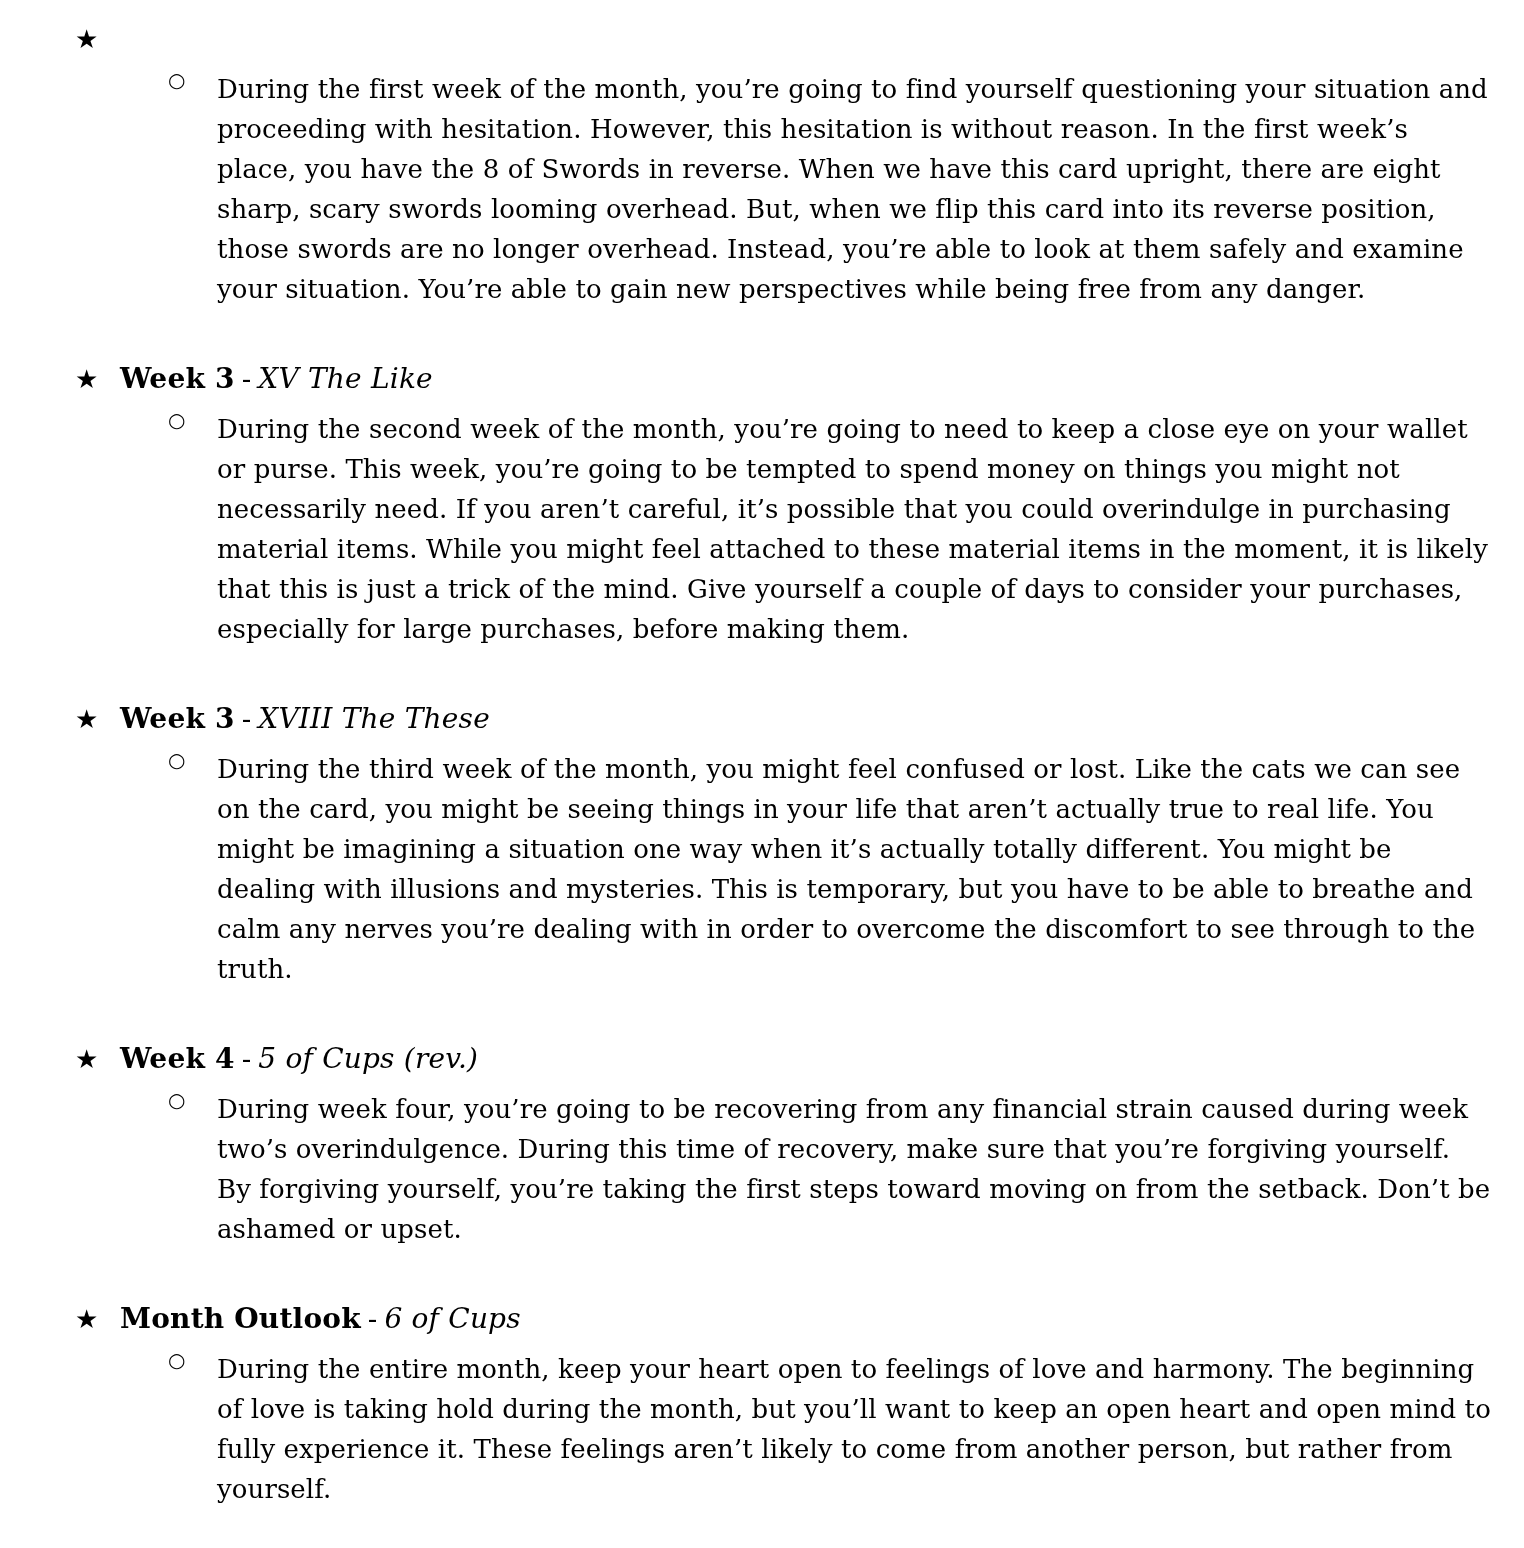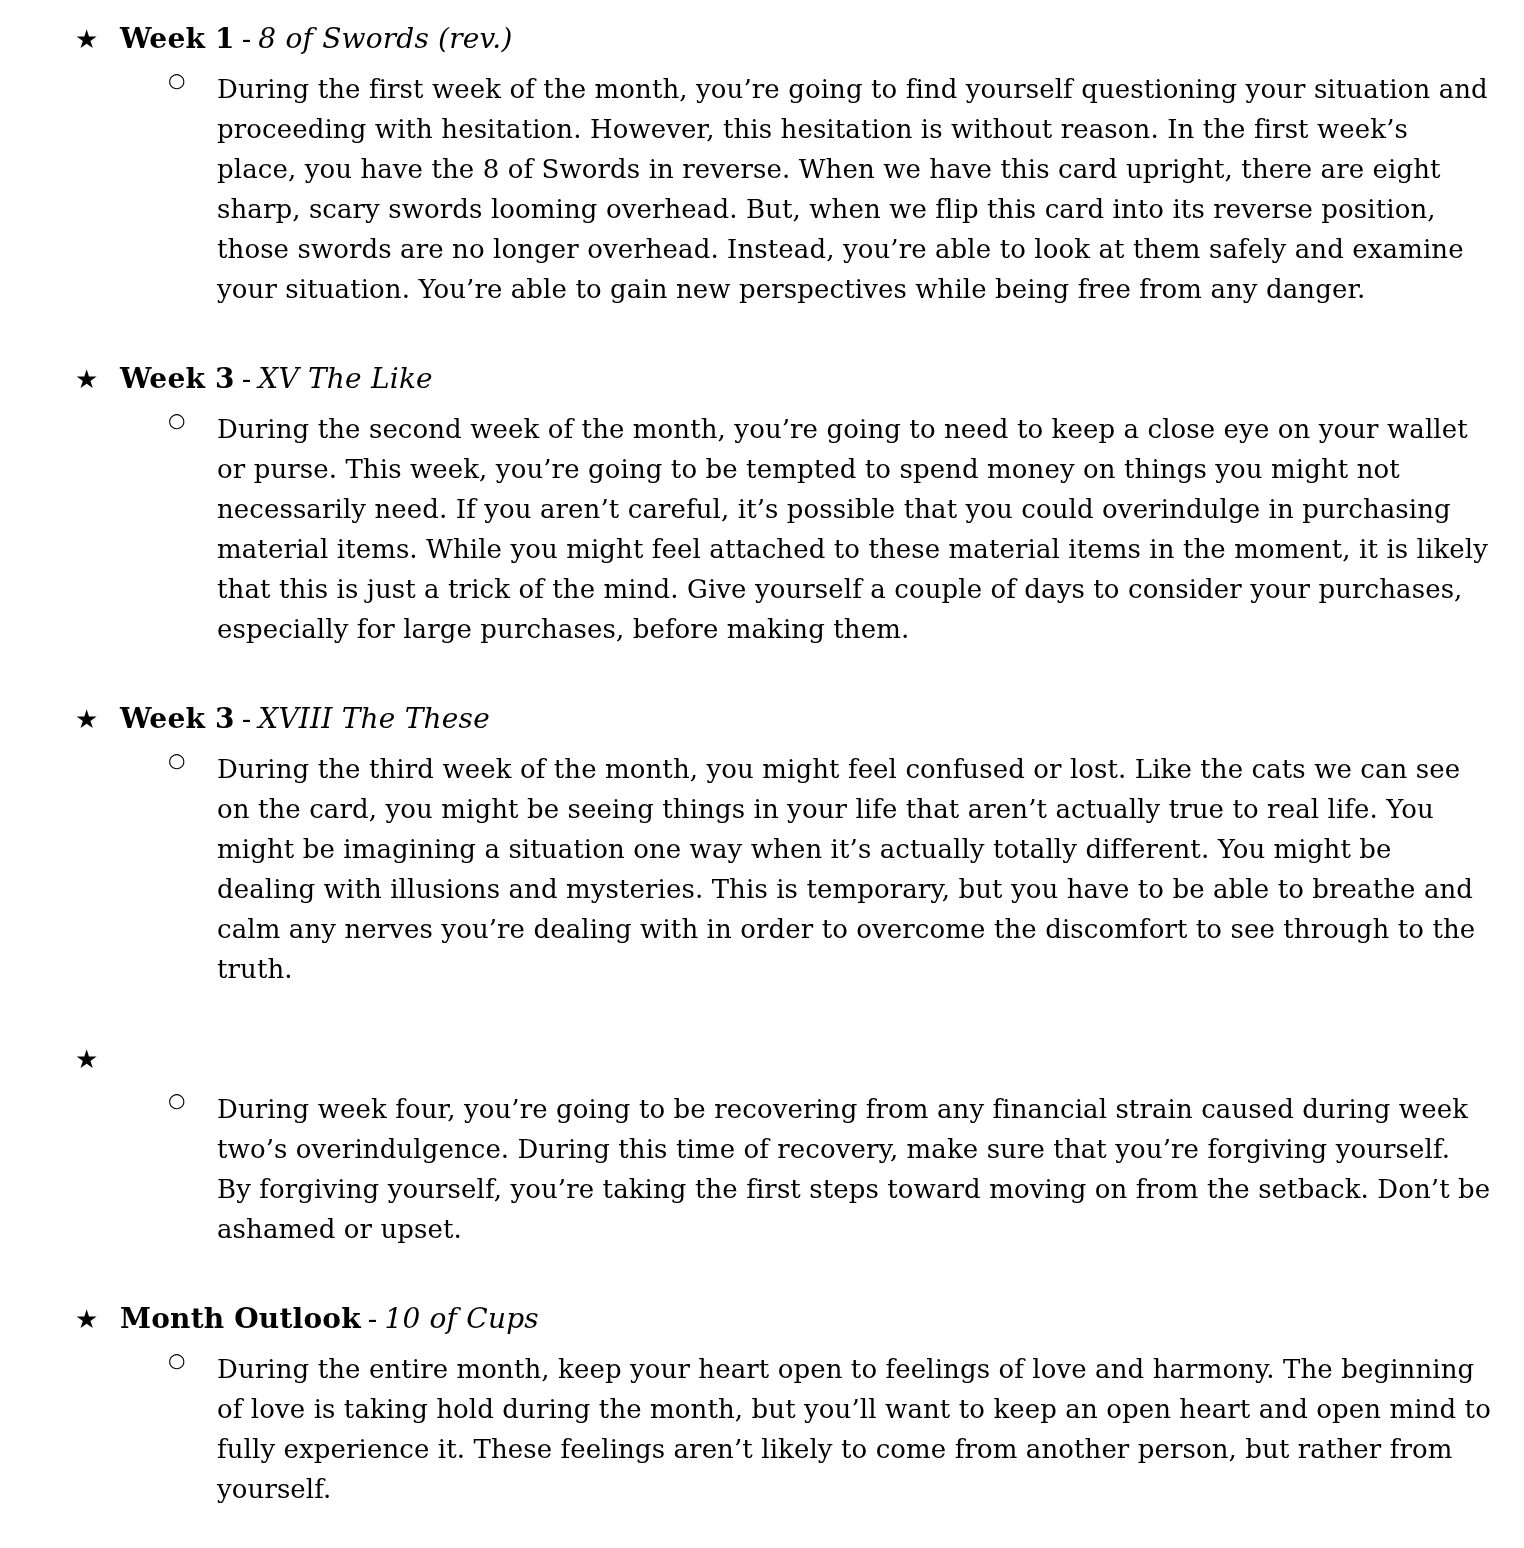--- a/index.html
+++ b/index.html
@@ -68,21 +68,20 @@
   }
 </style>
 </head>
 <body>
 
 <div class="page">
 
   <div class="section">
     <div class="heading-row">
       <span class="star">★</span>
-      <h2 class="heading"><span class="wk">Week 1</span><span class="sep">-</span><span class="card">8 of Swords (rev.)</span></h2>
     </div>
     <div class="body-row">
       <span class="circle">○</span>
       <p class="body-text">During the first week of the month, you’re going to find yourself questioning your situation and proceeding with hesitation. However, this hesitation is without reason. In the first week’s place, you have the 8 of Swords in reverse. When we have this card upright, there are eight sharp, scary swords looming overhead. But, when we flip this card into its reverse position, those swords are no longer overhead. Instead, you’re able to look at them safely and examine your situation. You’re able to gain new perspectives while being free from any danger.</p>
     </div>
   </div>
 
   <div class="section">
     <div class="heading-row">
       <span class="star">★</span>
@@ -101,31 +100,32 @@
     </div>
     <div class="body-row">
       <span class="circle">○</span>
       <p class="body-text">During the third week of the month, you might feel confused or lost. Like the cats we can see on the card, you might be seeing things in your life that aren’t actually true to real life. You might be imagining a situation one way when it’s actually totally different. You might be dealing with illusions and mysteries. This is temporary, but you have to be able to breathe and calm any nerves you’re dealing with in order to overcome the discomfort to see through to the truth.</p>
     </div>
   </div>
 
   <div class="section">
     <div class="heading-row">
       <span class="star">★</span>
+      <h2 class="heading"><span class="wk">Week 4</span><span class="sep">-</span><span class="card">5 of Cups (rev.)</span></h2>
     </div>
     <div class="body-row">
       <span class="circle">○</span>
       <p class="body-text">During week four, you’re going to be recovering from any financial strain caused during week two’s overindulgence. During this time of recovery, make sure that you’re forgiving yourself. By forgiving yourself, you’re taking the first steps toward moving on from the setback. Don’t be ashamed or upset.</p>
     </div>
   </div>
 
   <div class="section">
     <div class="heading-row">
       <span class="star">★</span>
-      <h2 class="heading"><span class="wk">Month Outlook</span><span class="sep">-</span><span class="card">10 of Cups</span></h2>
+      <h2 class="heading"><span class="wk">Month Outlook</span><span class="sep">-</span><span class="card">6 of Cups</span></h2>
     </div>
     <div class="body-row">
       <span class="circle">○</span>
       <p class="body-text">During the entire month, keep your heart open to feelings of love and harmony. The beginning of love is taking hold during the month, but you’ll want to keep an open heart and open mind to fully experience it. These feelings aren’t likely to come from another person, but rather from yourself.</p>
     </div>
   </div>
 
 </div>
 
 </body></html>

